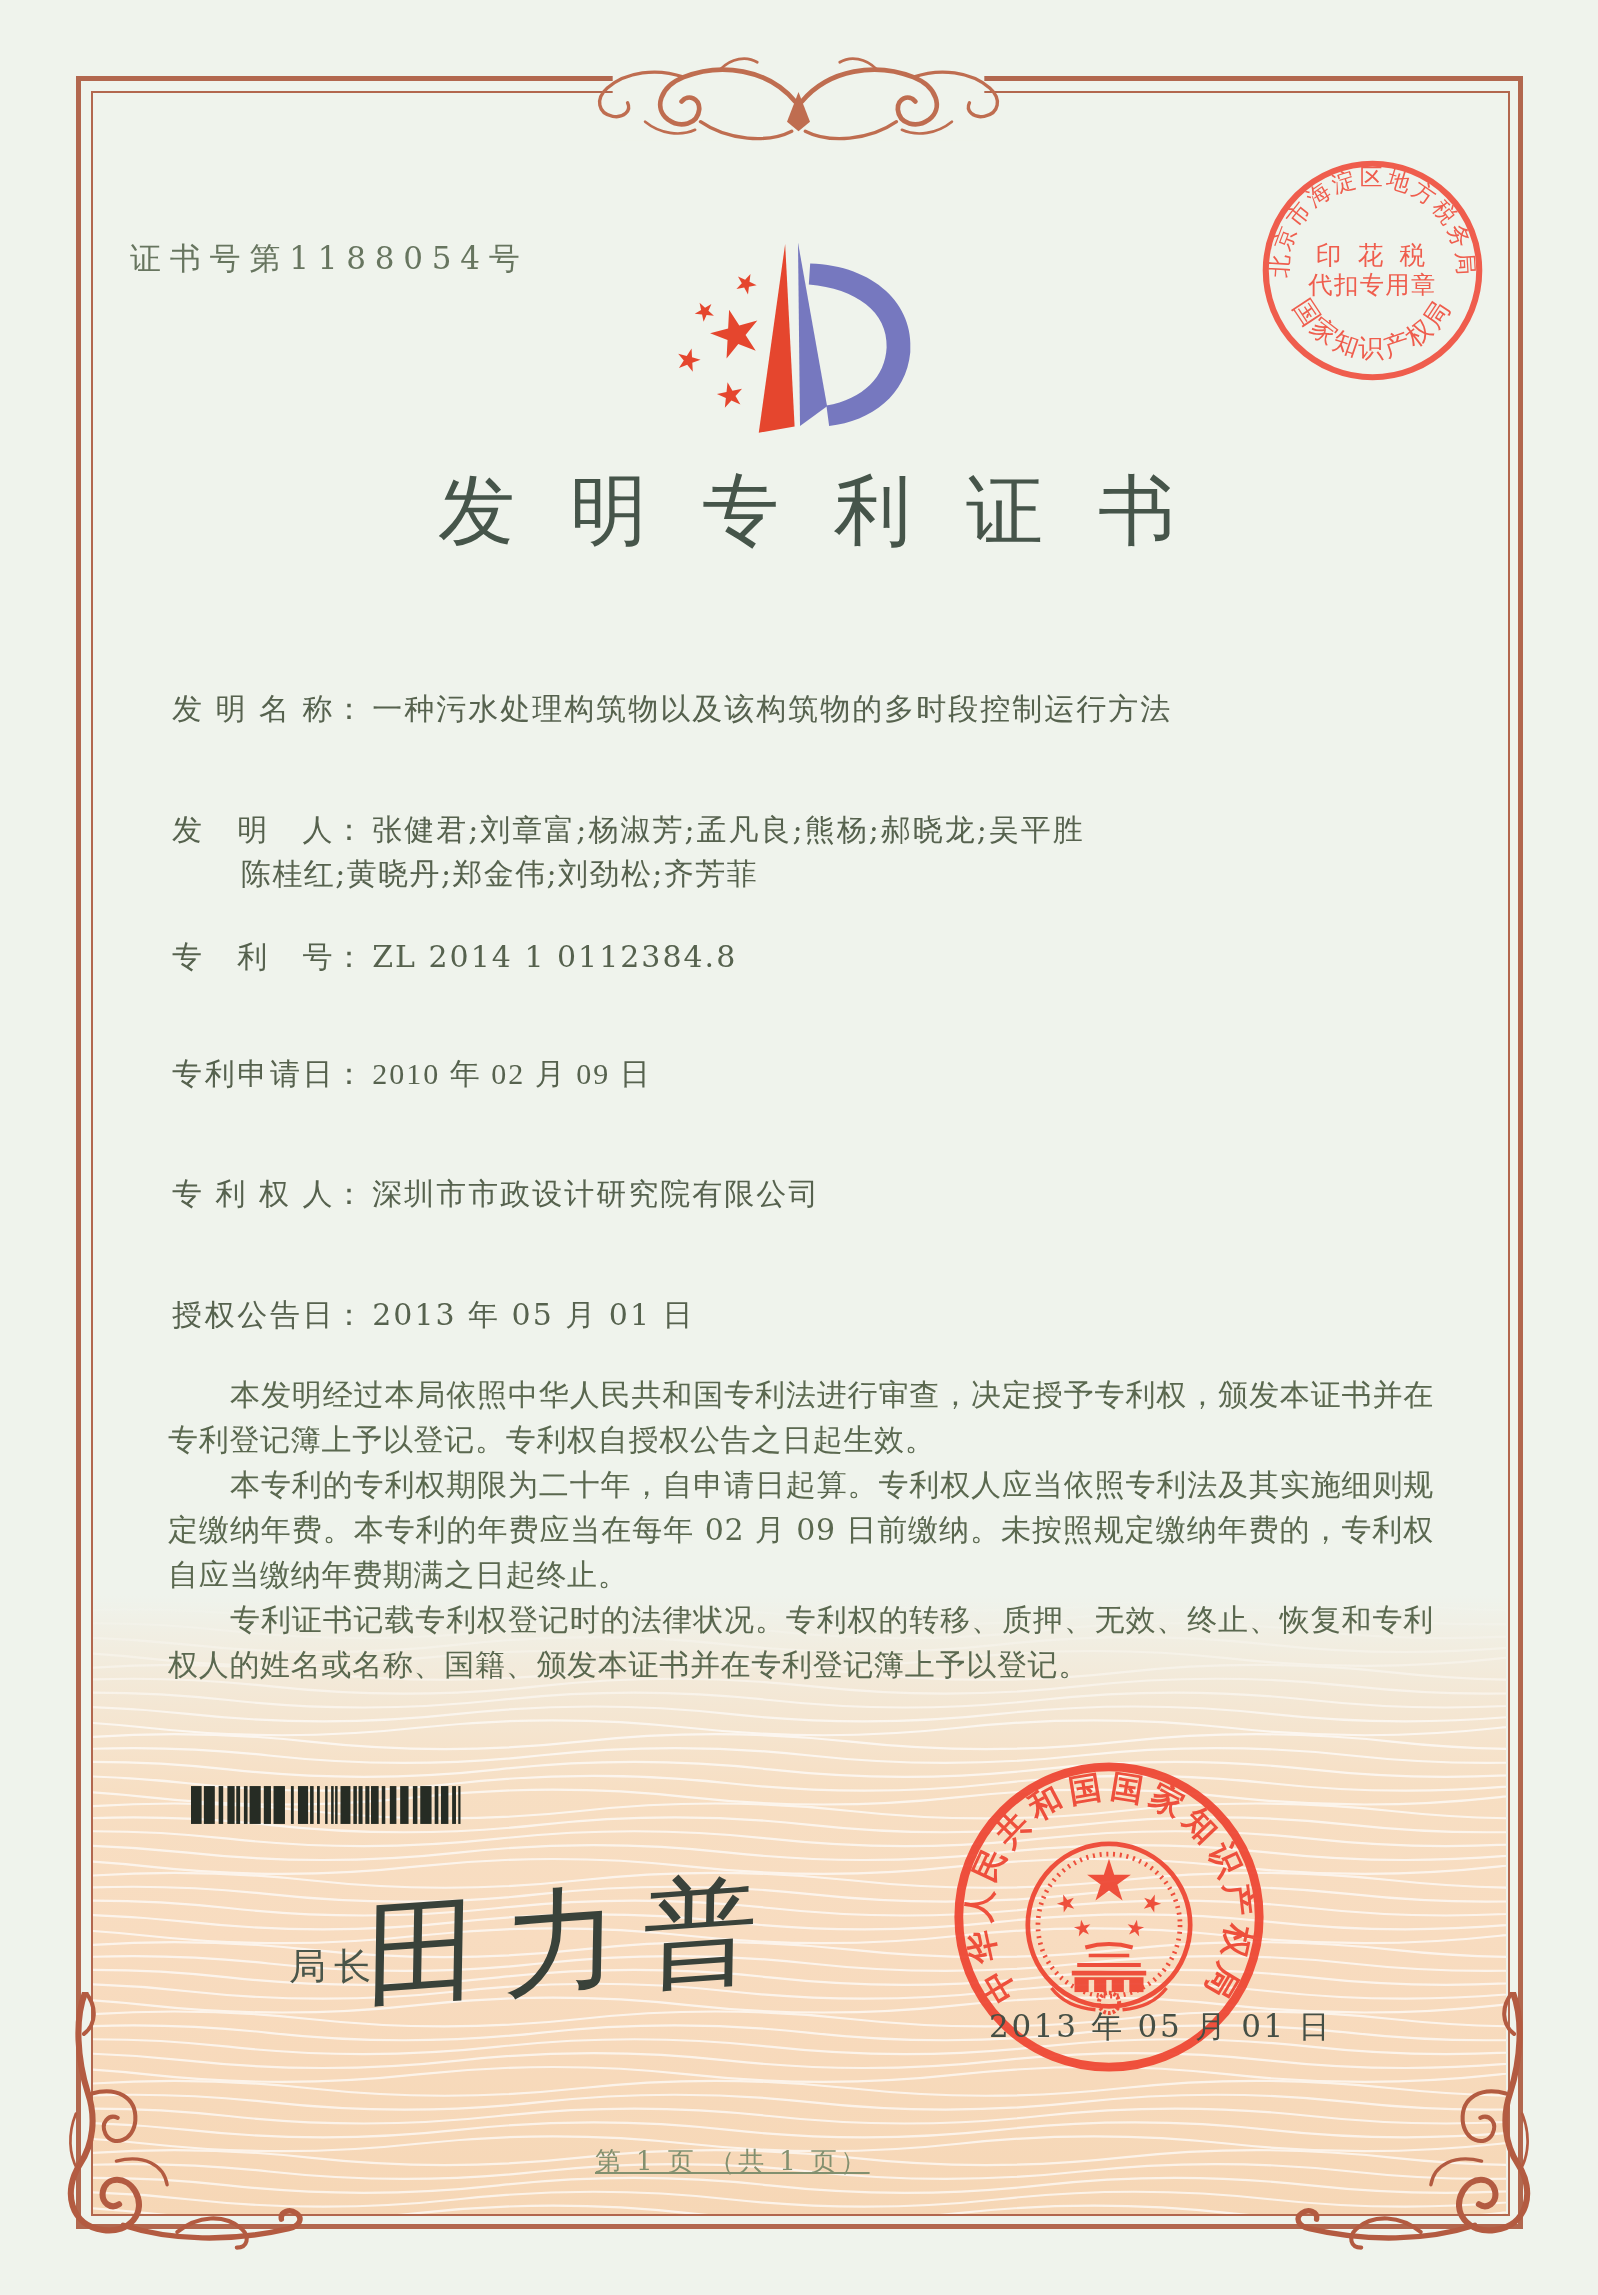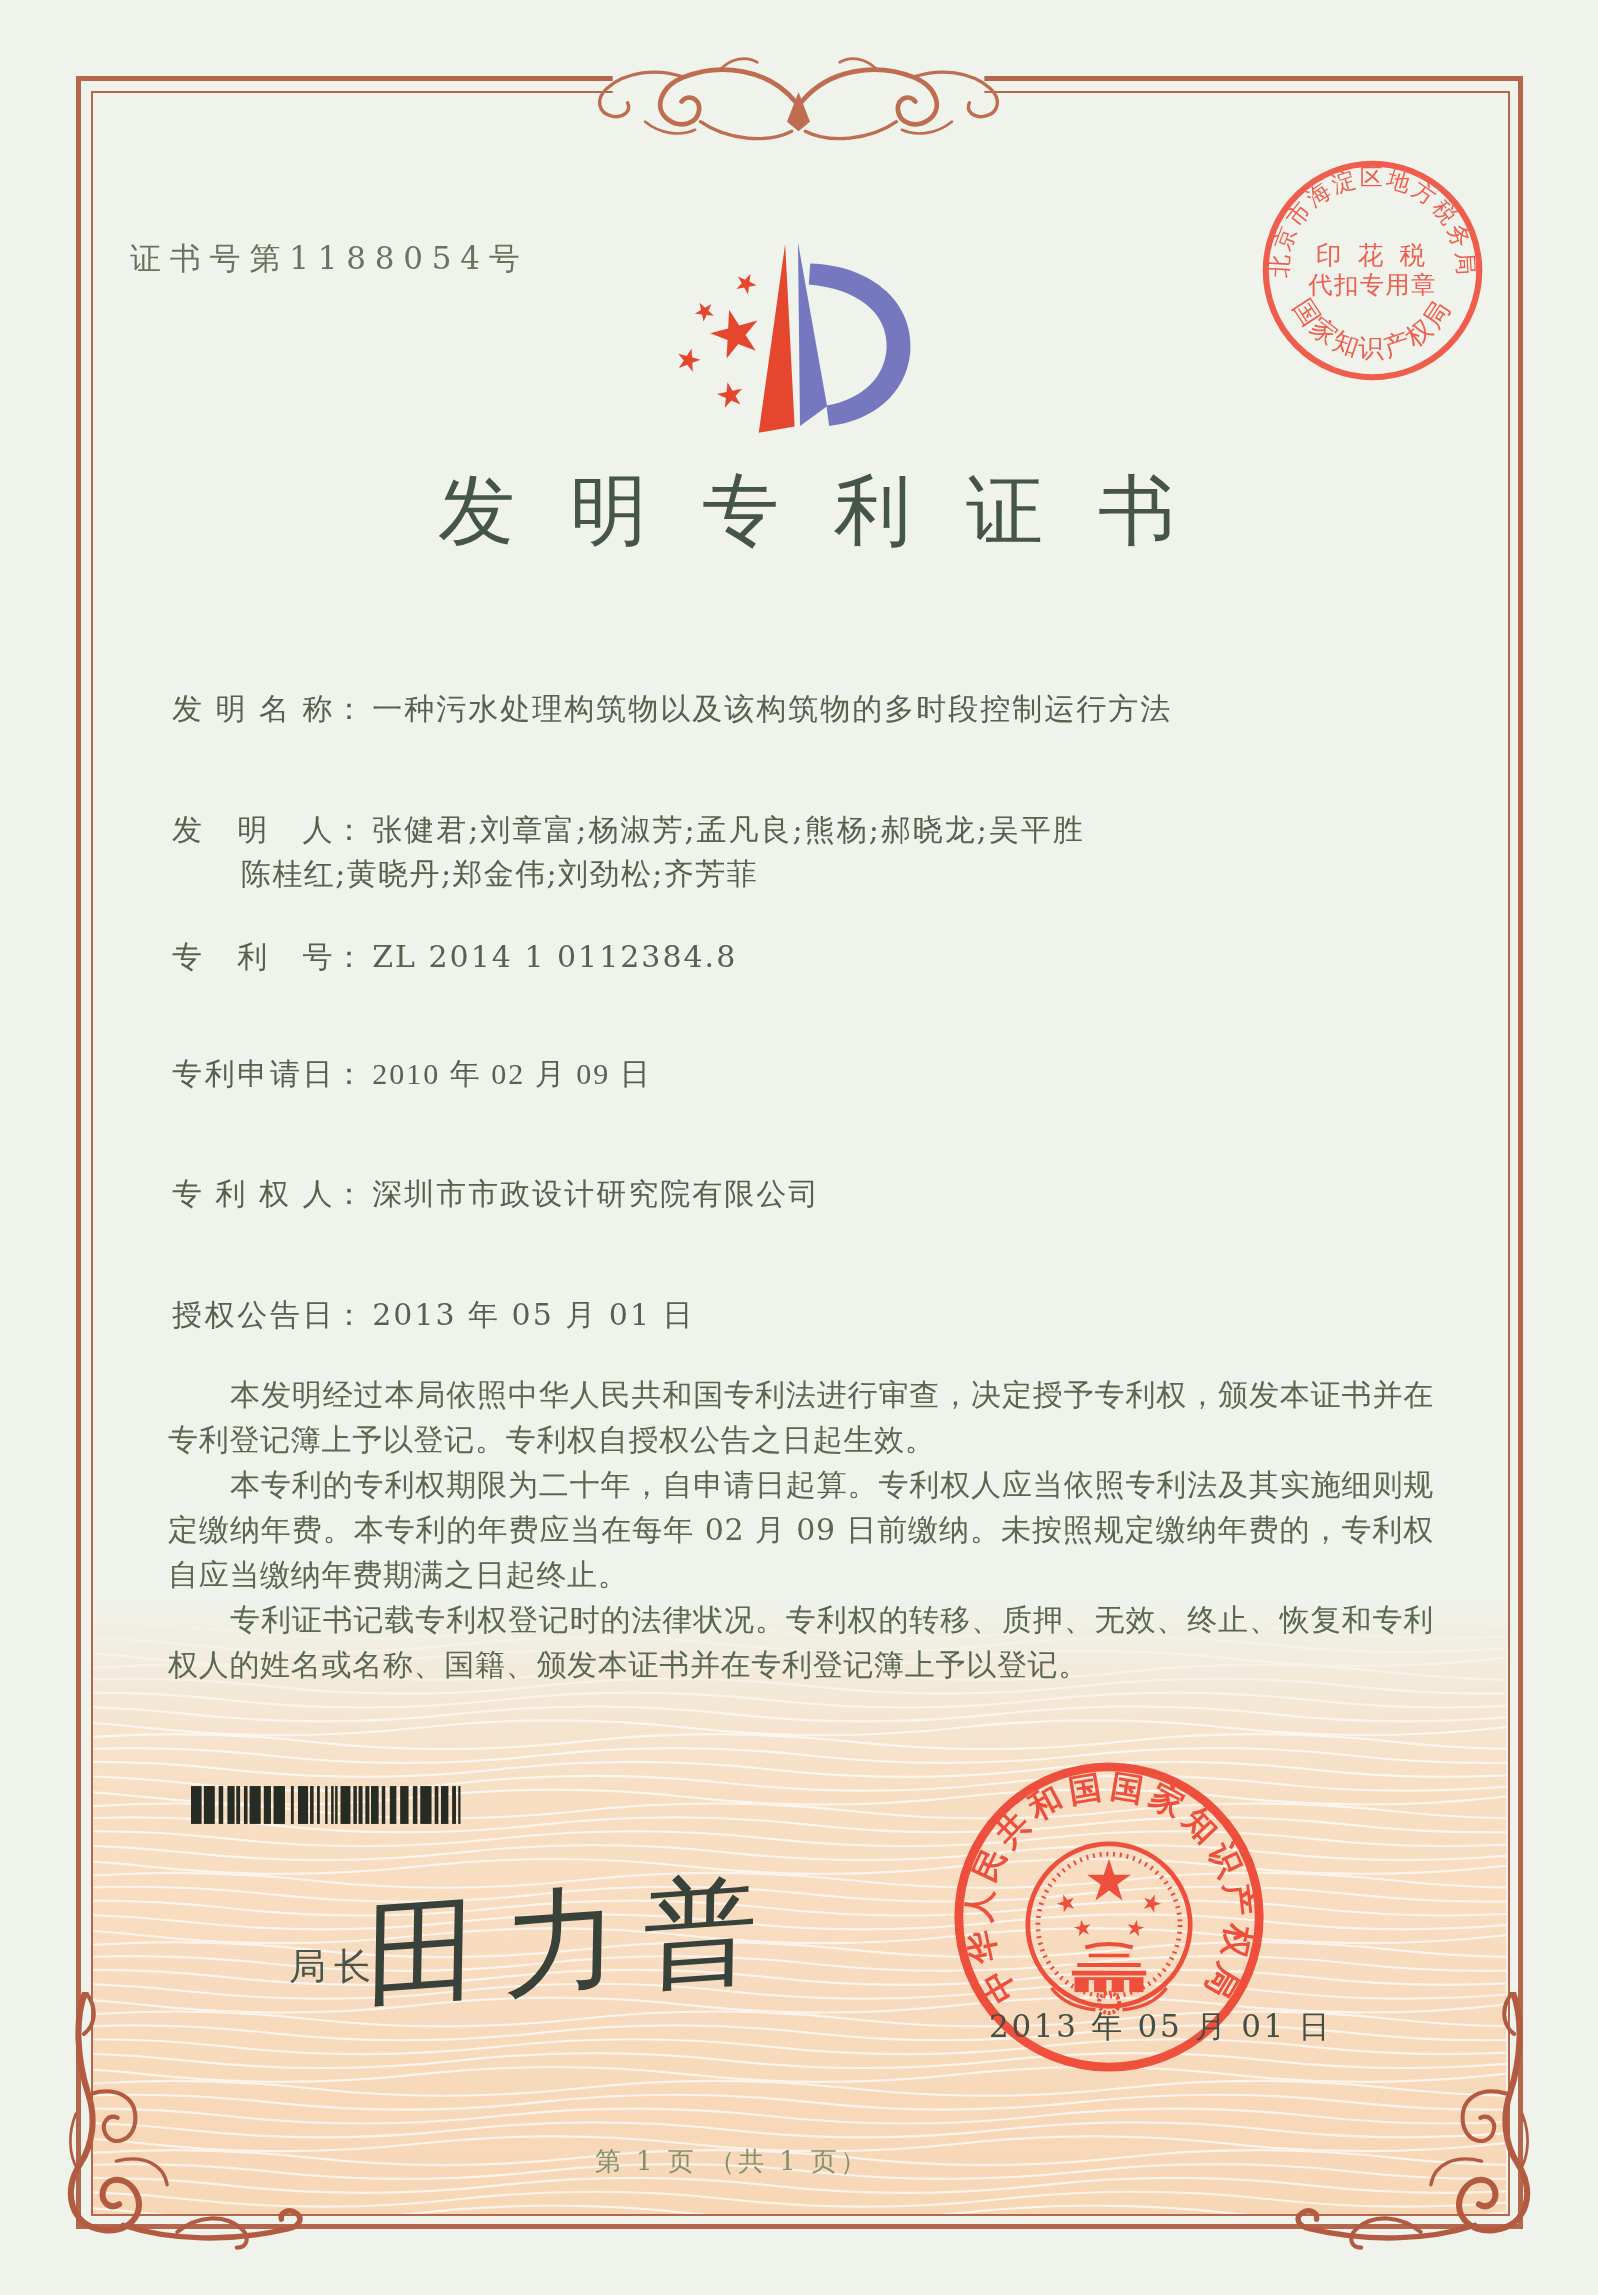--- a/index.html
+++ b/index.html
@@ -47,21 +47,21 @@
   }
   #body-text p{margin:0;text-indent:62px;}
   #barcode{position:absolute;left:191px;top:1786px;}
   #signature-title{position:absolute;left:289px;top:1942px;font-size:37px;letter-spacing:8px;color:#4a564a;}
   #signature-name{
     position:absolute;left:365px;top:1865px;font-size:115px;letter-spacing:24px;
     color:#39423a;transform:rotate(-4deg) skewX(-5deg);white-space:nowrap;
   }
   #seal{position:absolute;left:950px;top:1758px;}
   #seal-date{position:absolute;left:989px;top:2006px;font-size:31px;letter-spacing:2.7px;color:#454f45;white-space:nowrap;}
-  #footer{position:absolute;left:595px;top:2144px;font-size:26px;letter-spacing:3.4px;color:#82906f;white-space:nowrap;}
+  #footer{position:absolute;left:595px;top:2144px;font-size:26px;letter-spacing:3.4px;color:#82906f;white-space:nowrap;text-decoration:underline;}
   #logo{position:absolute;left:666px;top:225px;}
   #tax-stamp{position:absolute;left:1259px;top:157px;}
   svg text{font-family:"DejaVu Serif","Liberation Serif",serif;}
 </style>
 </head>
 <body>
 
 <div id="page">
 
   <div id="peach">

